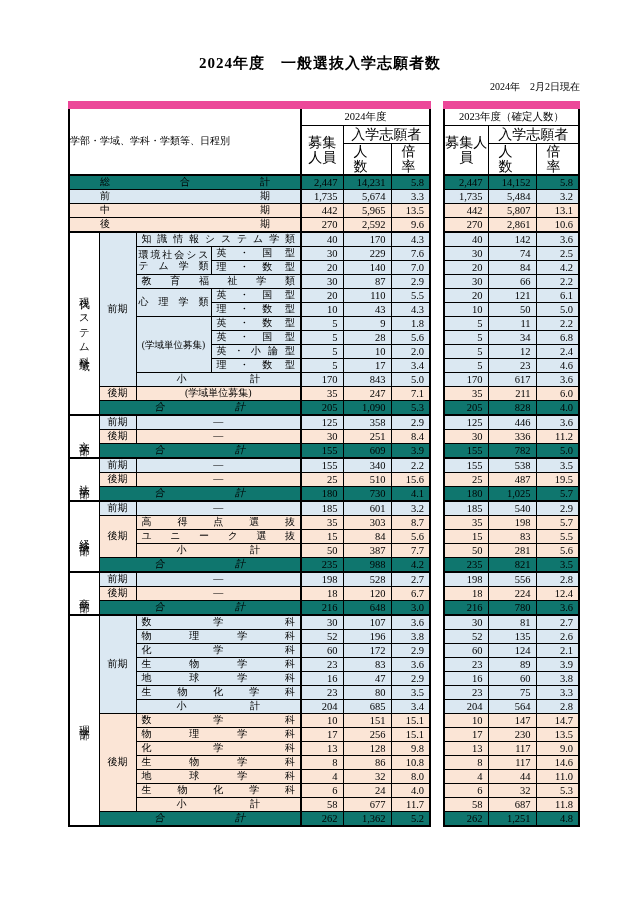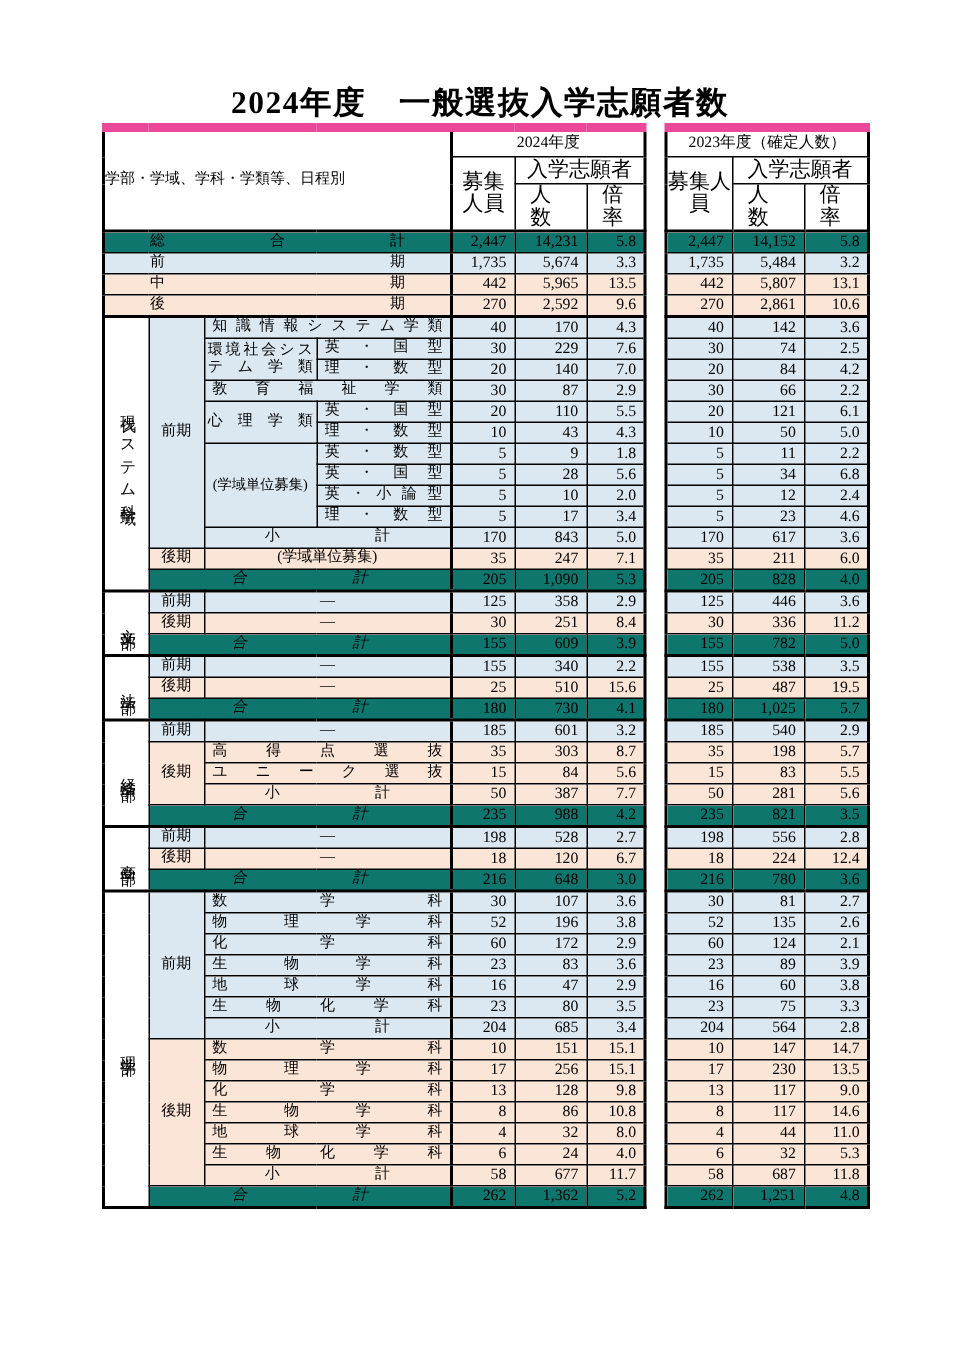--- a/index.html
+++ b/index.html
@@ -2,34 +2,34 @@
 <html><head>
 <meta charset="utf-8">
 <style>
   html,body{margin:0;padding:0;}
   body{
     width:640px;height:905px;background:#ffffff;color:#000;
     font-family:"Liberation Serif","DejaVu Serif",serif;
     -webkit-font-smoothing:antialiased;
   }
   .page-title{
-    text-align:center;font-size:21px;font-weight:bold;
+    text-align:center;font-size:15px;font-weight:bold;
     margin:54px 0 0 0;letter-spacing:1px;
   }
   .tbl-wrap{width:512px;margin:0 0 0 68px;}
   .date-note{text-align:right;font-size:10px;margin:7px 0 7px 0;}
   table{border-collapse:collapse;table-layout:fixed;width:512px;}
   td{
     border:1px solid #000;height:13px;padding:0;font-size:10px;
     line-height:1.08;vertical-align:middle;overflow:hidden;
     word-break:break-all;
   }
   
   .thL{border-left:2px solid #000;}  .thR{border-right:2px solid #000;}
-  .thT{border-top:6px solid #ec4899;}   .thB{border-bottom:2px solid #000;}
+  .thT{border-top:8px solid #ec4899;}   .thB{border-bottom:2px solid #000;}
   
   tr.b td{background:#dbe8f2;}
   tr.o td{background:#fbe5d6;}
   tr.w td{background:#0f766e;}
   td.fac{background:#ffffff !important;text-align:center;}
   td.gap{border:none !important;background:#ffffff !important;}
   
   .hlabel{text-align:left;font-size:10px;}
   .hyear{text-align:center;font-size:10.5px;height:16px;}
   .hcell{text-align:center;font-size:14px;height:17px;}
@@ -50,20 +50,21 @@
     writing-mode:vertical-rl;text-orientation:upright;
     letter-spacing:2px;font-size:10.5px;display:inline-block;
   }
 </style>
 </head>
 <body>
 
 <div class="page-title">2024年度　一般選抜入学志願者数</div>
 
 <div class="tbl-wrap">
+  <div class="date-note">2024年　2月2日現在</div>
 
   <table>
     <colgroup>
       <col style="width:30px">
         <col style="width:37px">
         <col style="width:75px">
         <col style="width:90px">
       <col style="width:42px">
         <col style="width:48px">
         <col style="width:39px">

